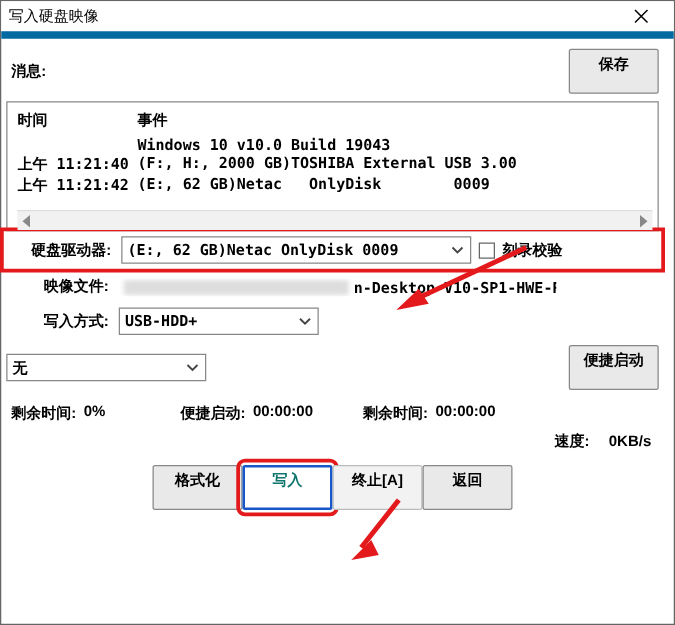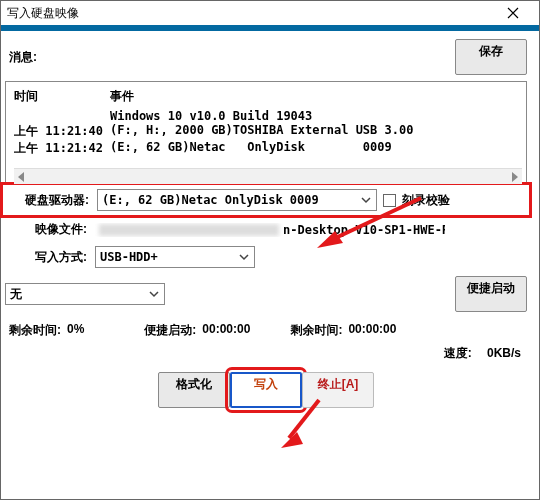--- a/index.html
+++ b/index.html
@@ -54,21 +54,21 @@
     min-width: 72px;
     height: 36px;
     border: 1px solid #888;
     background: #e9e9e9;
     font-size: 12px;
     text-align: center;
     line-height: 22px;
     cursor: pointer;
     border-radius: 2px;
   }
-  .btn.disabled { color: #b91c1c; border-color: #bbb; background: #f2f2f2; }
+  .btn.disabled { color: #000000; border-color: #bbb; background: #f2f2f2; }
   .sunken {
     border: 1px solid #888;
     background: #fff;
     height: 104px;
     display: flex;
     flex-direction: column;
     padding: 6px 4px 0 8px;
   }
   .log-header {
     display: flex;
@@ -175,21 +175,21 @@
   .highlight-red {
     outline: 3px solid #e3191b;
     outline-offset: 2px;
   }
   .arrow {
     position: absolute;
     pointer-events: none;
   }
   .write-btn {
     border: 2px solid #1857c9;
-    color: #c2410c;
+    color: #0f766e;
     background: #fff;
     line-height: 20px;
   }
 </style>
 </head>
 <body>
 
 <div class="window">
 
   <div class="titlebar">
@@ -295,17 +295,18 @@
 
     <svg class="arrow" style="left:270px; top:395px;" width="60" height="58" viewBox="0 0 60 58">
       <path d="M48 4 L18 42" stroke="#e3191b" stroke-width="4" fill="none"></path>
       <polygon points="10,52 26,36 32,48" fill="#e3191b"></polygon>
     </svg>
 
     <div class="button-row">
       <div class="btn">格式化</div>
       <div class="btn write-btn highlight-red">写入</div>
       <div class="btn disabled">终止[A]</div>
+      <div class="btn">返回</div>
     </div>
 
   </div>
 
 </div>
 
 </body></html>

